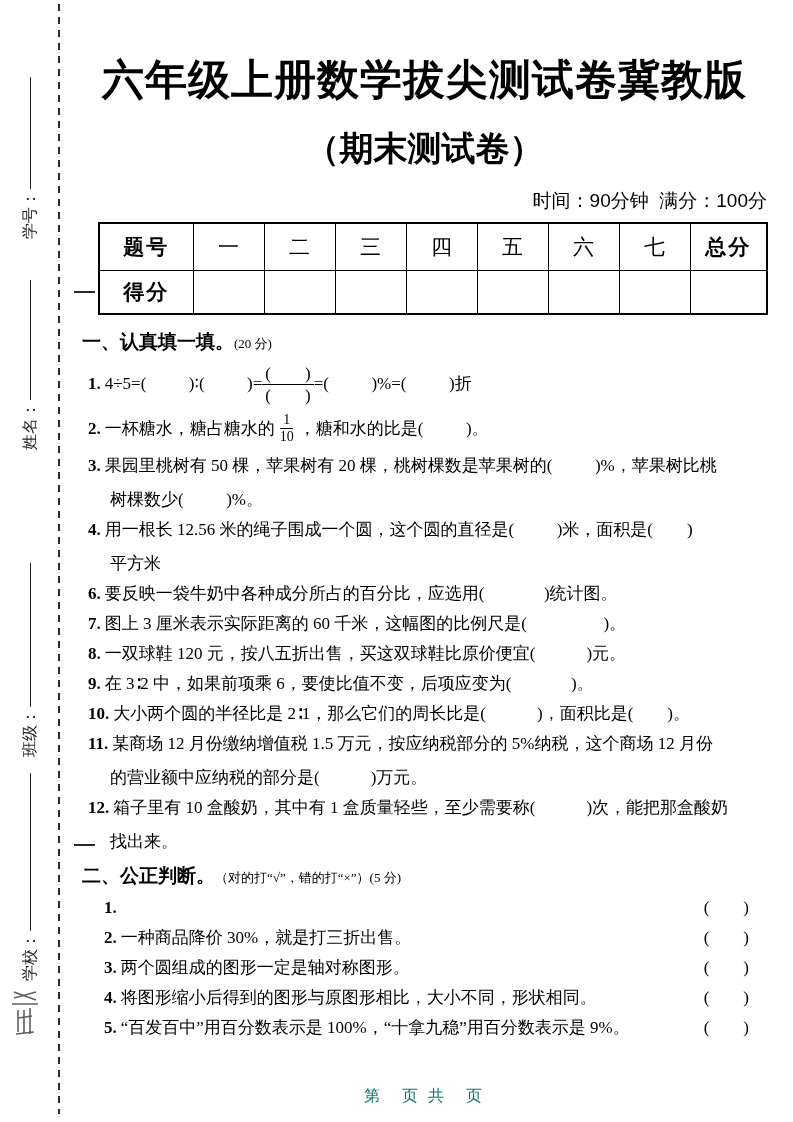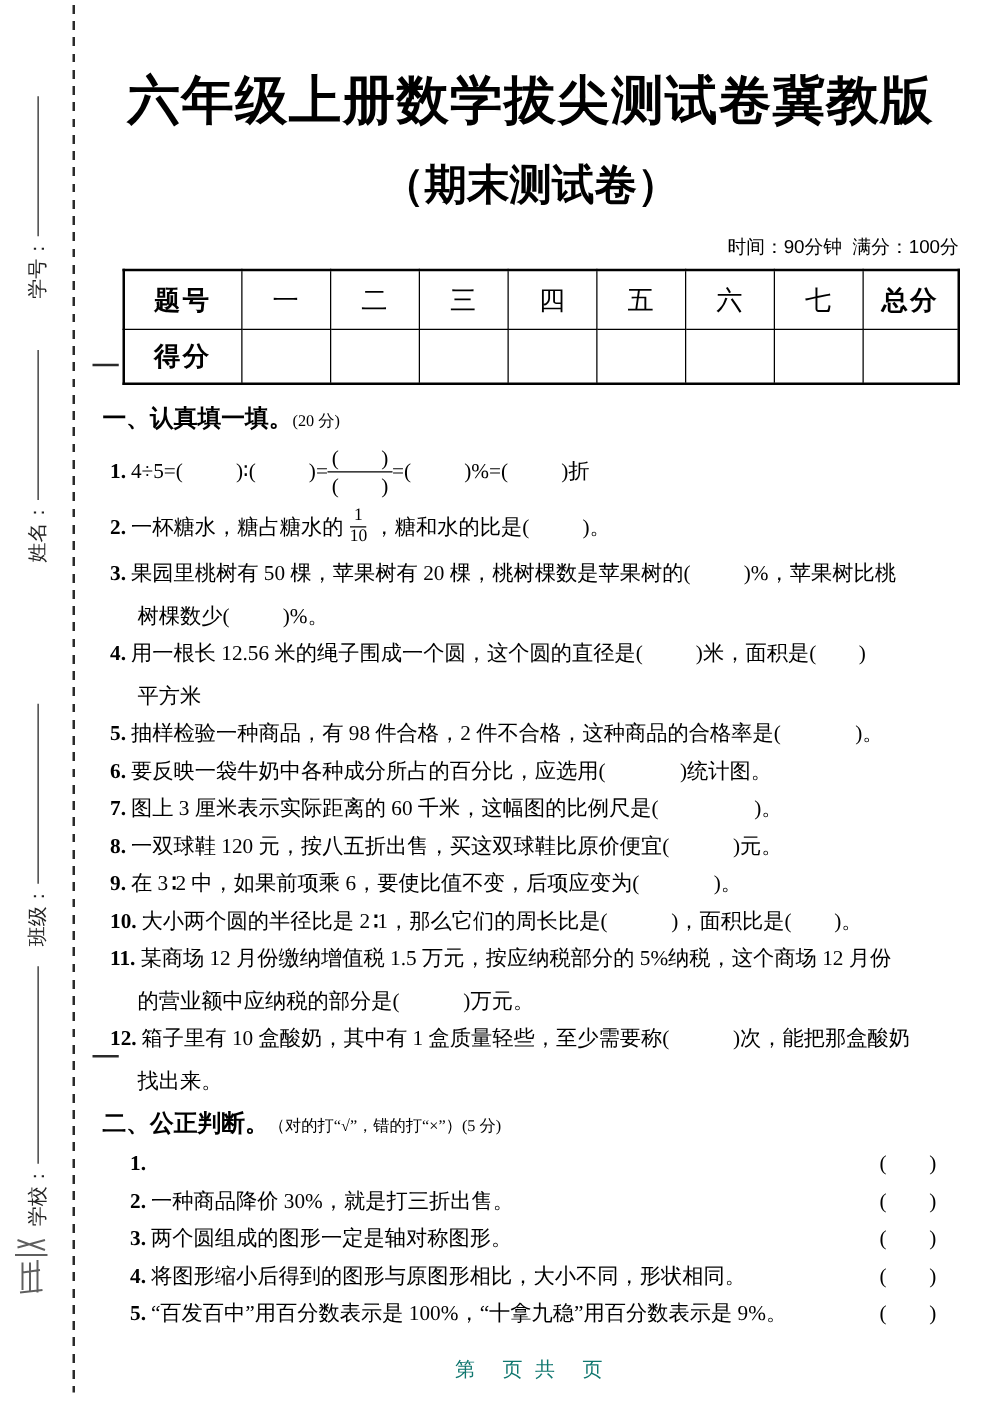--- a/index.html
+++ b/index.html
@@ -34,21 +34,21 @@
   .title{
     margin-top:40px;text-align:center;font-family:"Liberation Sans","DejaVu Sans",sans-serif;
     font-weight:bold;font-size:42px;line-height:1.15;letter-spacing:1px;color:#000;
   }
   .subtitle{
     margin-top:26px;text-align:center;font-family:"Liberation Sans","DejaVu Sans",sans-serif;
     font-weight:bold;font-size:34px;line-height:1.1;color:#000;
   }
   .info{
     margin-top:20px;text-align:right;font-family:"Liberation Sans","DejaVu Sans",sans-serif;
-    font-size:15px;color:#000;white-space:pre;
+    font-size:19px;color:#000;white-space:pre;
   }
   
   table.score{border-collapse:collapse;width:668px;margin:8px 0 0 16px;table-layout:fixed;}
   table.score td{
     border:1.6px solid #000;text-align:center;font-size:21px;
     font-family:"Liberation Serif","DejaVu Serif",serif;color:#000;
   }
   table.score{border:2.5px solid #000;}
   tr.r1 td{height:44px;}
   tr.r2 td{height:40px;}
@@ -164,21 +164,20 @@
     <div class="q qflex mt6">
       <span class="qnum">2.</span><span class="qt">一杯糖水，糖占糖水的</span><span class="frac small"><span class="ftop">1</span><span class="fbot">10</span></span><span class="qt">，糖和水的比是(          )。</span>
     </div>
 
     <div class="q mt6"><span class="qnum">3.</span><span class="qt">果园里桃树有 50 棵，苹果树有 20 棵，桃树棵数是苹果树的(          )%，苹果树比桃</span></div>
     <div class="q l2 mt4"><span class="qt">树棵数少(          )%。</span></div>
 
     <div class="q"><span class="qnum">4.</span><span class="qt">用一根长 12.56 米的绳子围成一个圆，这个圆的直径是(          )米，面积是(        )</span></div>
     <div class="q l2 mt4"><span class="qt">平方米</span></div>
 
-    <div class="q"><span class="qnum">5.</span><span class="qt">抽样检验一种商品，有 98 件合格，2 件不合格，这种商品的合格率是(              )。</span></div>
     <div class="q"><span class="qnum">6.</span><span class="qt">要反映一袋牛奶中各种成分所占的百分比，应选用(              )统计图。</span></div>
     <div class="q"><span class="qnum">7.</span><span class="qt">图上 3 厘米表示实际距离的 60 千米，这幅图的比例尺是(                  )。</span></div>
     <div class="q"><span class="qnum">8.</span><span class="qt">一双球鞋 120 元，按八五折出售，买这双球鞋比原价便宜(            )元。</span></div>
     <div class="q"><span class="qnum">9.</span><span class="qt">在 3∶2 中，如果前项乘 6，要使比值不变，后项应变为(              )。</span></div>
     <div class="q"><span class="qnum">10.</span><span class="qt">大小两个圆的半径比是 2∶1，那么它们的周长比是(            )，面积比是(        )。</span></div>
 
     <div class="q"><span class="qnum">11.</span><span class="qt">某商场 12 月份缴纳增值税 1.5 万元，按应纳税部分的 5%纳税，这个商场 12 月份</span></div>
     <div class="q l2 mt4"><span class="qt">的营业额中应纳税的部分是(            )万元。</span></div>
 
     <div class="q"><span class="qnum">12.</span><span class="qt">箱子里有 10 盒酸奶，其中有 1 盒质量轻些，至少需要称(            )次，能把那盒酸奶</span></div>

